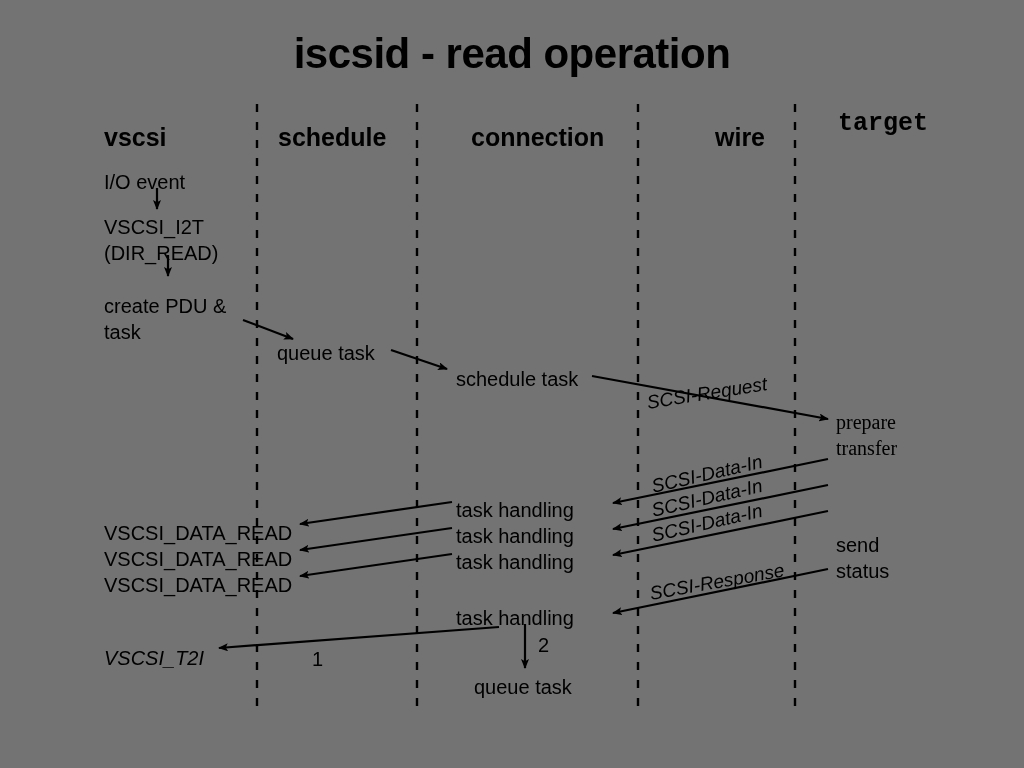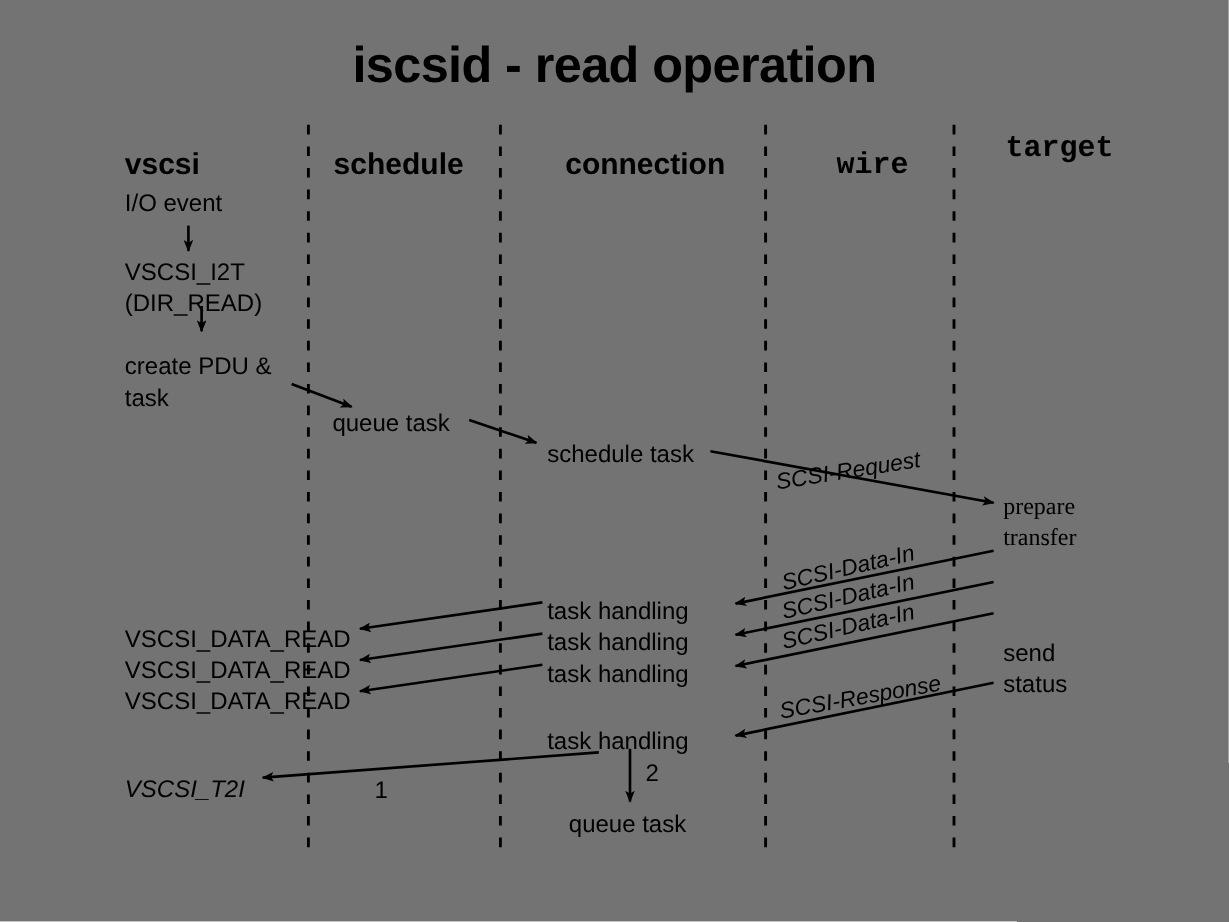--- a/index.html
+++ b/index.html
@@ -102,25 +102,25 @@
         <line x1="452" y1="554" x2="300" y2="576" stroke="#000000" stroke-width="2.2" marker-end="url(#arrowhead)"></line>
         <line x1="499" y1="627" x2="219" y2="648" stroke="#000000" stroke-width="2.2" marker-end="url(#arrowhead)"></line>
         <line x1="525" y1="624" x2="525" y2="668" stroke="#000000" stroke-width="2.2" marker-end="url(#arrowhead)"></line>
       </g>
   </svg>
 
   <div id="lane-headers">
       <div class="lane-header" style="left: 104px; top: 123px;">vscsi</div>
       <div class="lane-header" style="left: 278px; top: 123px;">schedule</div>
       <div class="lane-header" style="left: 471px; top: 123px;">connection</div>
-      <div class="lane-header" style="left: 697px; top: 123px; font-family: Liberation Mono, monospace;">wire</div>
+      <div class="lane-header" style="left: 715px; top: 123px;">wire</div>
       <div class="lane-header" style="left: 838px; top: 109px; font-family: Liberation Mono, monospace;">target</div>
     </div>
   <div id="nodes">
-      <div class="node-label" style="left: 104px; top: 158px;">I/O event</div>
+      <div class="node-label" style="left: 104px; top: 170px;">I/O event</div>
       <div class="node-label" style="left: 104px; top: 215px;">VSCSI_I2T
 (DIR_READ)</div>
       <div class="node-label" style="left: 104px; top: 294px;">create PDU &amp;
 task</div>
       <div class="node-label" style="left: 277px; top: 341px;">queue task</div>
       <div class="node-label" style="left: 456px; top: 367px; text-align: right;">schedule task</div>
       <div class="node-label" style="left: 836px; top: 410px; font-family: Liberation Serif, serif;">prepare
 transfer</div>
       <div class="node-label" style="left: 456px; top: 498px;">task handling</div>
       <div class="node-label" style="left: 456px; top: 524px;">task handling</div>

